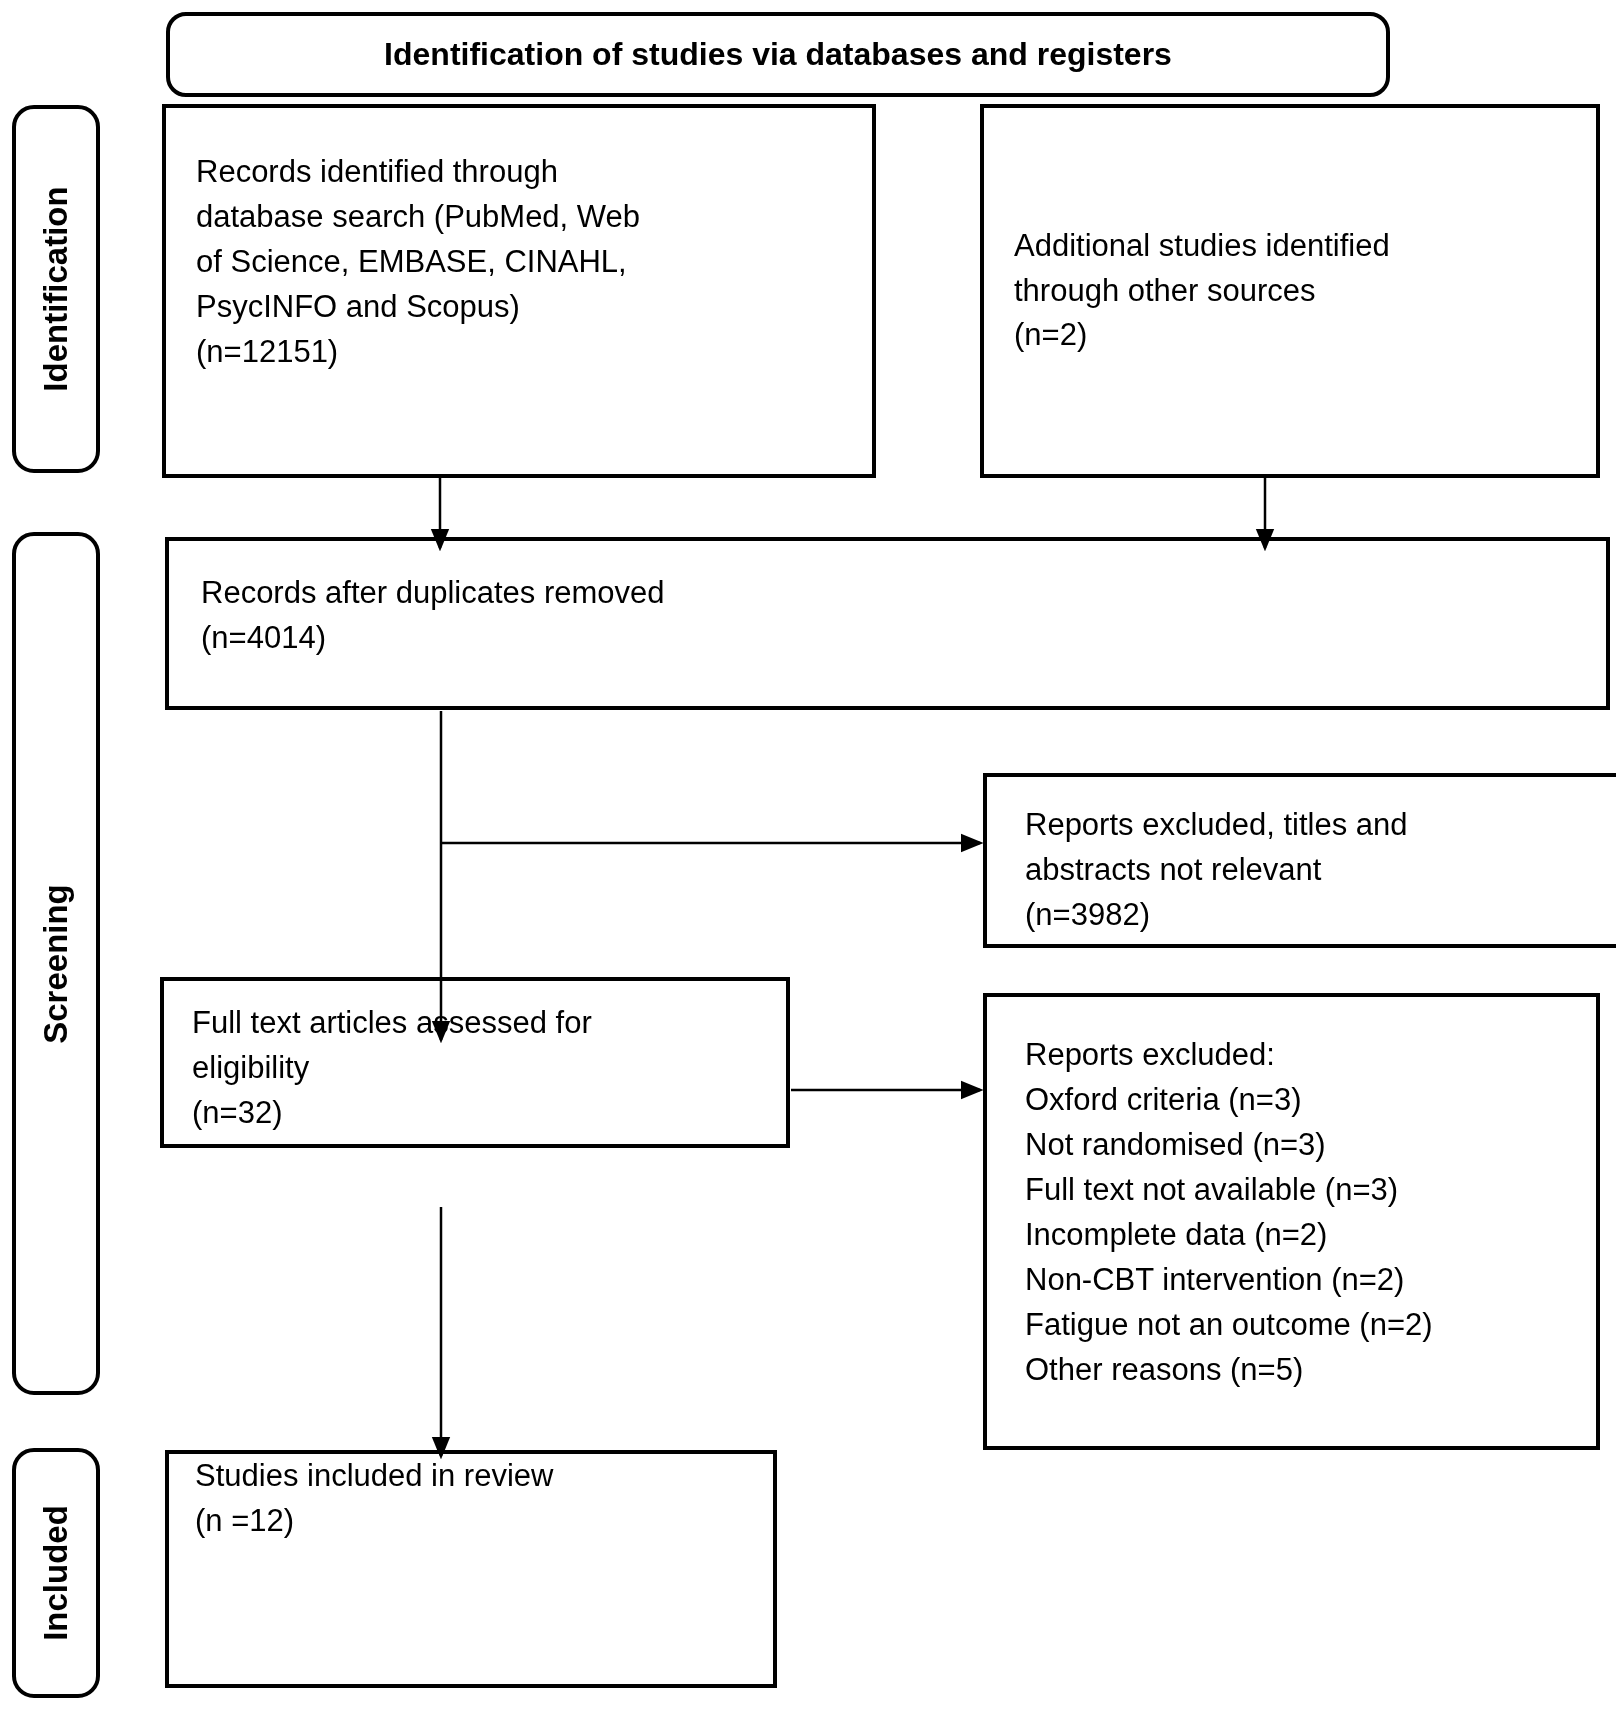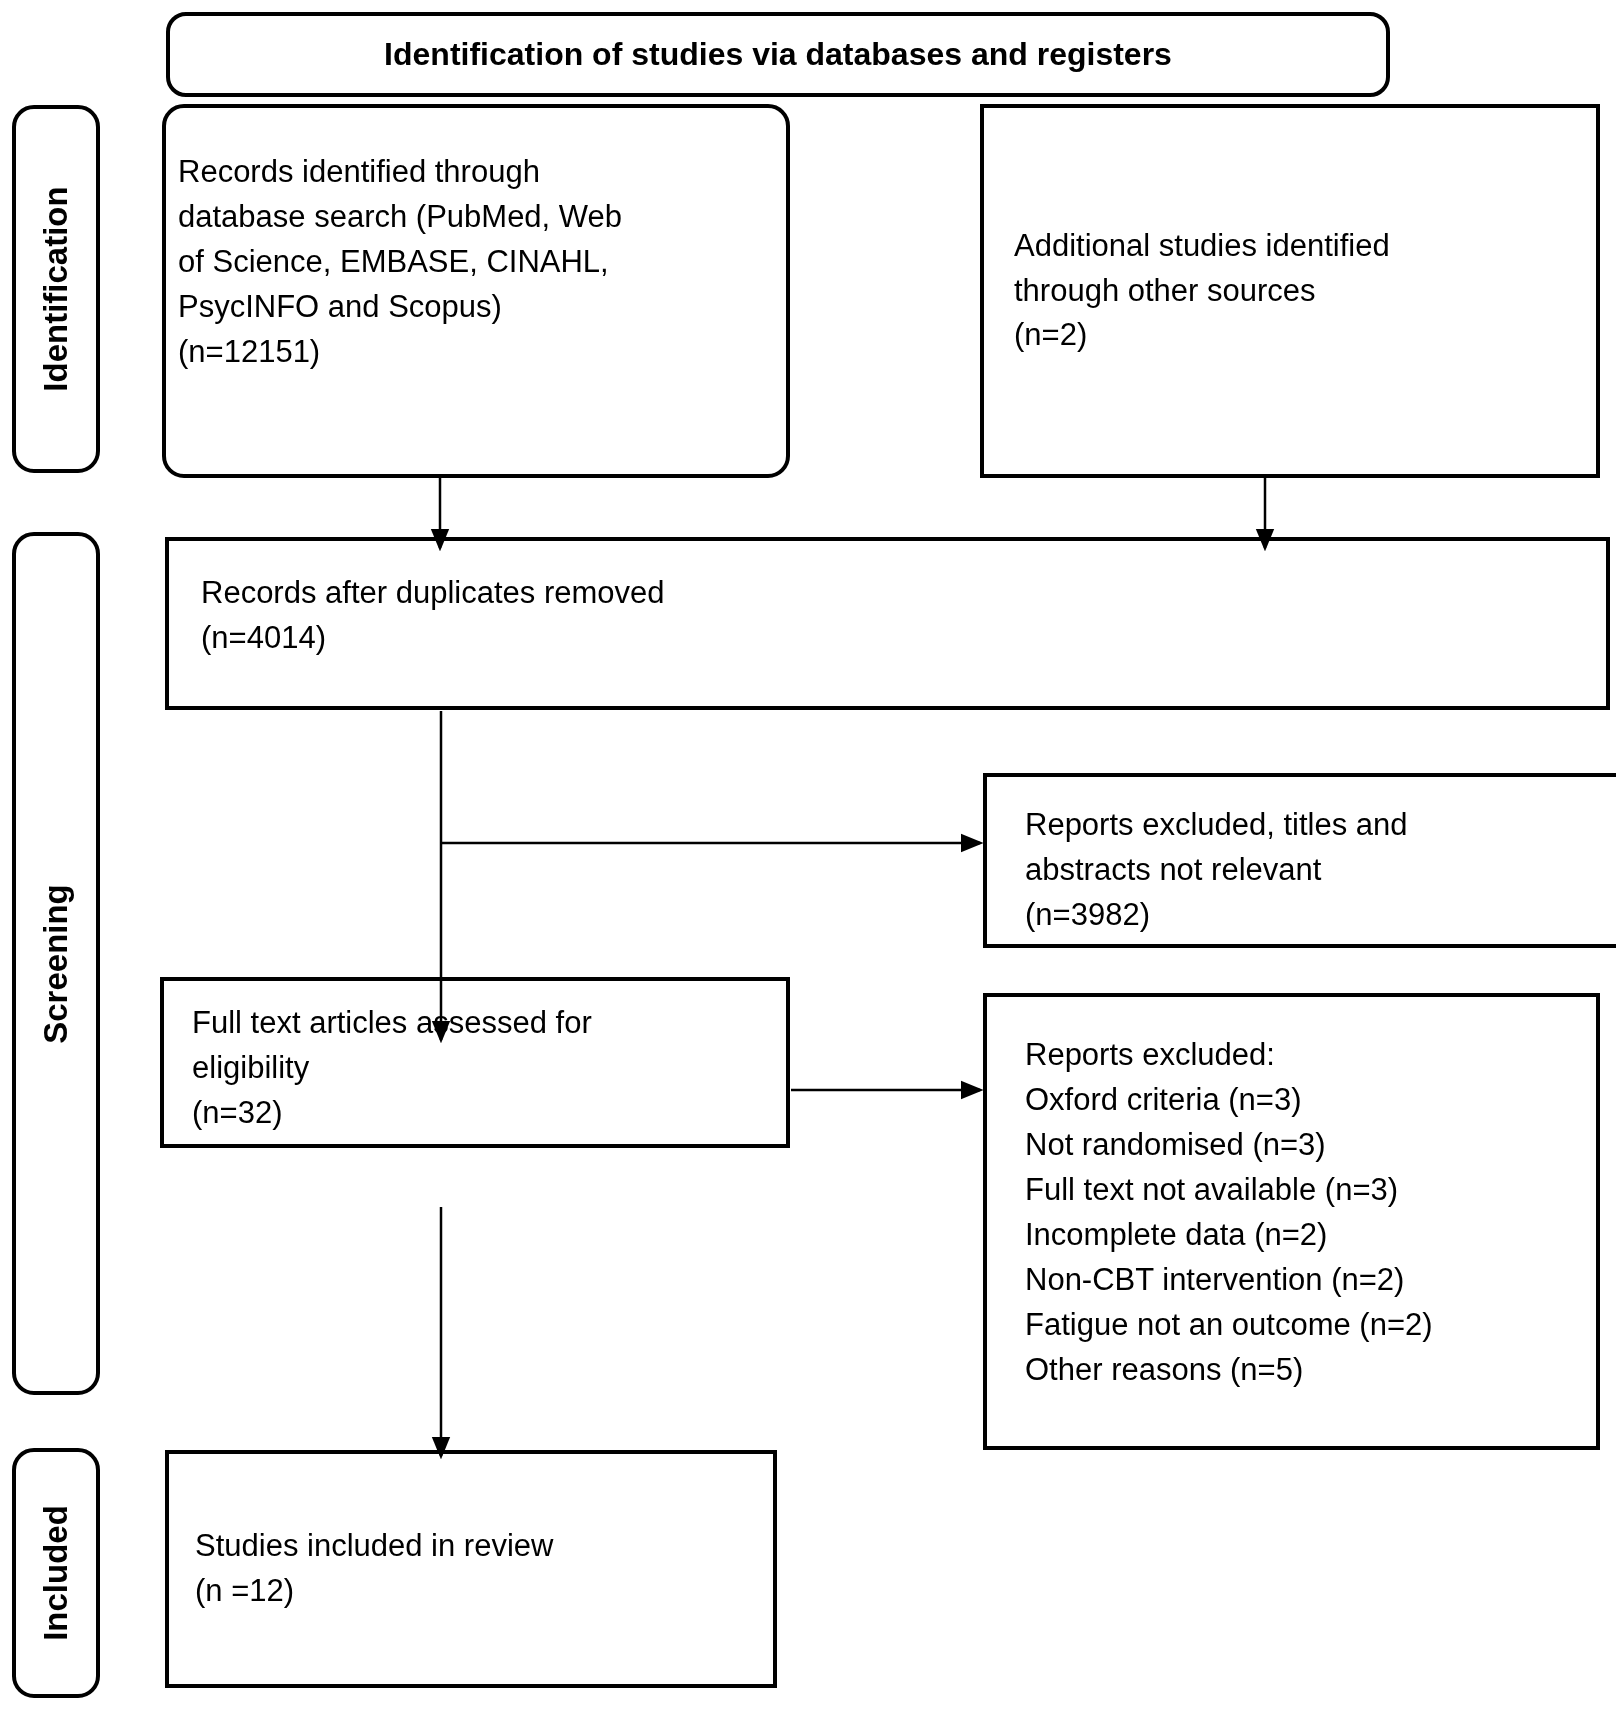--- a/index.html
+++ b/index.html
@@ -40,28 +40,28 @@
   }
   .label-identification { left: 12px; top: 105px; width: 88px; height: 368px; }
   .label-screening      { left: 12px; top: 532px; width: 88px; height: 863px; }
   .label-included       { left: 12px; top: 1448px; width: 88px; height: 250px; }
 
   .box-text {
     white-space: pre-line;
     font-size: 31px;
     line-height: 1.45;
   }
-  .box-records-identified { left: 162px; top: 104px; width: 628px; height: 374px; padding: 42px 18px 0 12px; border-radius: 22px; }
+  .box-records-identified { left: 162px; top: 104px; width: 714px; height: 374px; padding: 42px 18px 0 30px; }
   .box-additional         { left: 980px; top: 104px; width: 620px; height: 374px; display: flex; align-items: center; padding: 0 2px 0 30px; }
   .box-after-duplicates   { left: 165px; top: 537px; width: 1445px; height: 173px; padding: 30px 18px 0 32px; }
   .box-titles-excluded    { left: 983px; top: 773px; width: 733px; height: 175px; padding: 26px 18px 12px 38px; }
   .box-fulltext           { left: 160px; top: 977px; width: 630px; height: 171px; padding: 20px 18px 0 28px; }
   .box-reports-excluded   { left: 983px; top: 993px; width: 617px; height: 457px; padding: 36px 14px 0 38px; }
   .box-reports-excluded .excluded-item { }
-  .box-included           { left: 165px; top: 1450px; width: 612px; height: 238px; display: flex; align-items: center; padding: 0 18px 0 26px; }
+  .box-included           { left: 165px; top: 1450px; width: 612px; height: 238px; display: flex; align-items: flex-start; padding: 0 18px 0 26px; }
 
   .overlay {
     position: absolute;
     left: 0; top: 0;
     z-index: 2;
     pointer-events: none;
   }
 </style>
 </head>
 <body>

